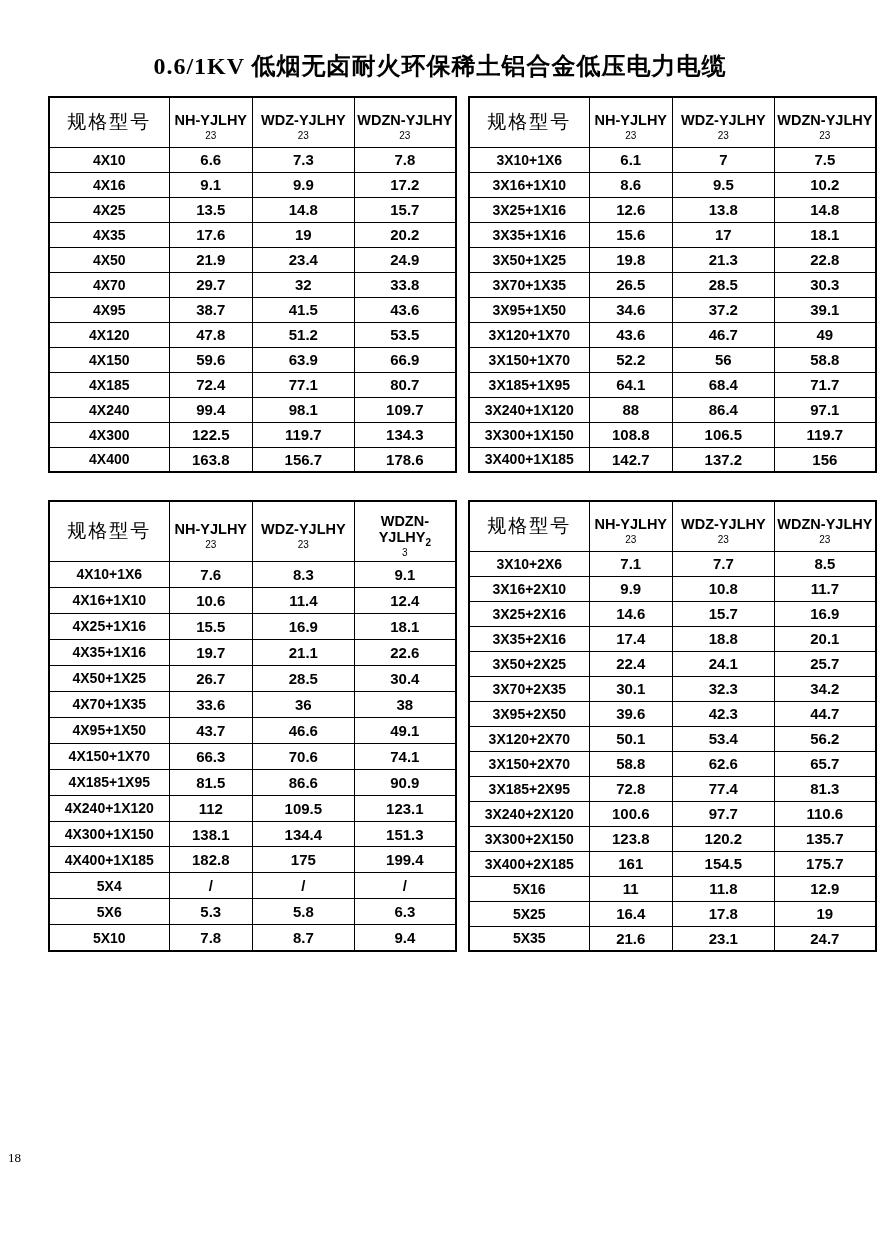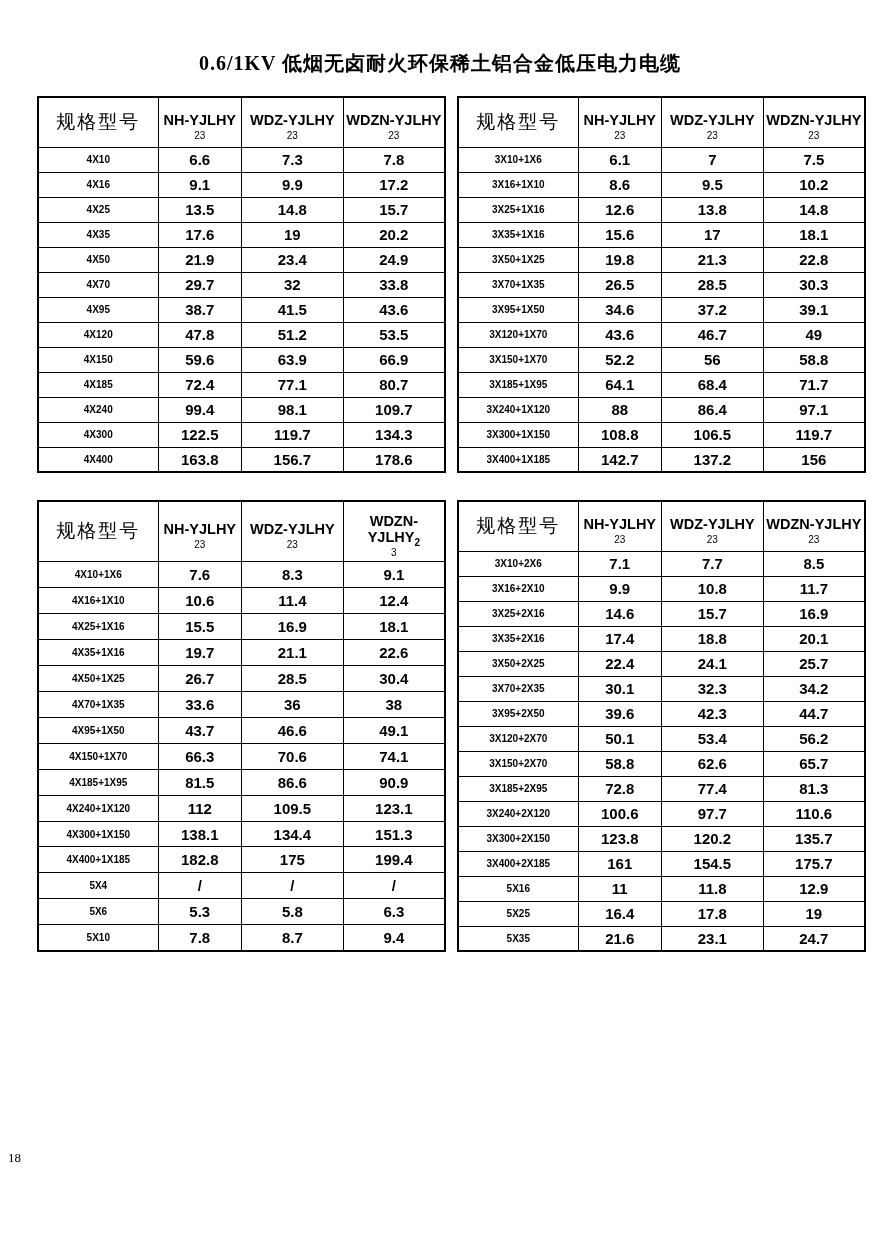--- a/index.html
+++ b/index.html
@@ -6,24 +6,24 @@
   html,body { width:880px; height:1244px; }
   body {
     background:#ffffff; color:#000;
     font-family:"Liberation Sans", sans-serif;
     position:relative; overflow:hidden;
   }
   .page-title {
     position:absolute; top:50px; left:0; width:100%;
     text-align:center;
     font-family:"Liberation Serif","DejaVu Serif",serif;
-    font-weight:700; font-size:20px; letter-spacing:1px;
+    font-weight:700; font-size:24px; letter-spacing:1px;
   }
   .tables-row {
-    position:absolute; left:37px; width:829px;
+    position:absolute; left:48px; width:829px;
     display:flex; gap:11px;
   }
   .tables-row.top { top:96px; }
   .tables-row.bottom { top:500px; }
   table.spec-table {
     border-collapse:collapse; table-layout:fixed;
     width:409px; border:2px solid #000;
     background:#fff;
   }
   th, td { border:1px solid #000; text-align:center; vertical-align:middle; }
@@ -33,21 +33,21 @@
   col.c-c   { width:25%; }
   th.spec-th {
     font-family:"Liberation Serif","DejaVu Serif",serif;
     font-weight:400; font-size:19px; height:50px; letter-spacing:2px;
   }
   th.model-th { font-weight:700; font-size:14.5px; padding-top:12px; height:50px; }
   .model-line { line-height:1.1; }
   .model-line sub { font-size:10px; font-weight:700; }
   .sub-line { font-size:10px; font-weight:400; margin-top:0; padding-bottom:3px; line-height:1; }
   td { height:25px; font-weight:700; font-size:15px; }
-  td.spec-td { font-size:10px; }
+  td.spec-td { font-size:14px; }
   .page-number {
     position:absolute; top:1150px; left:8px; width:100%;
     text-align:left;
     font-family:"Liberation Serif","DejaVu Serif",serif;
     font-size:13px;
   }
 </style>
 </head>
 <body>
 

